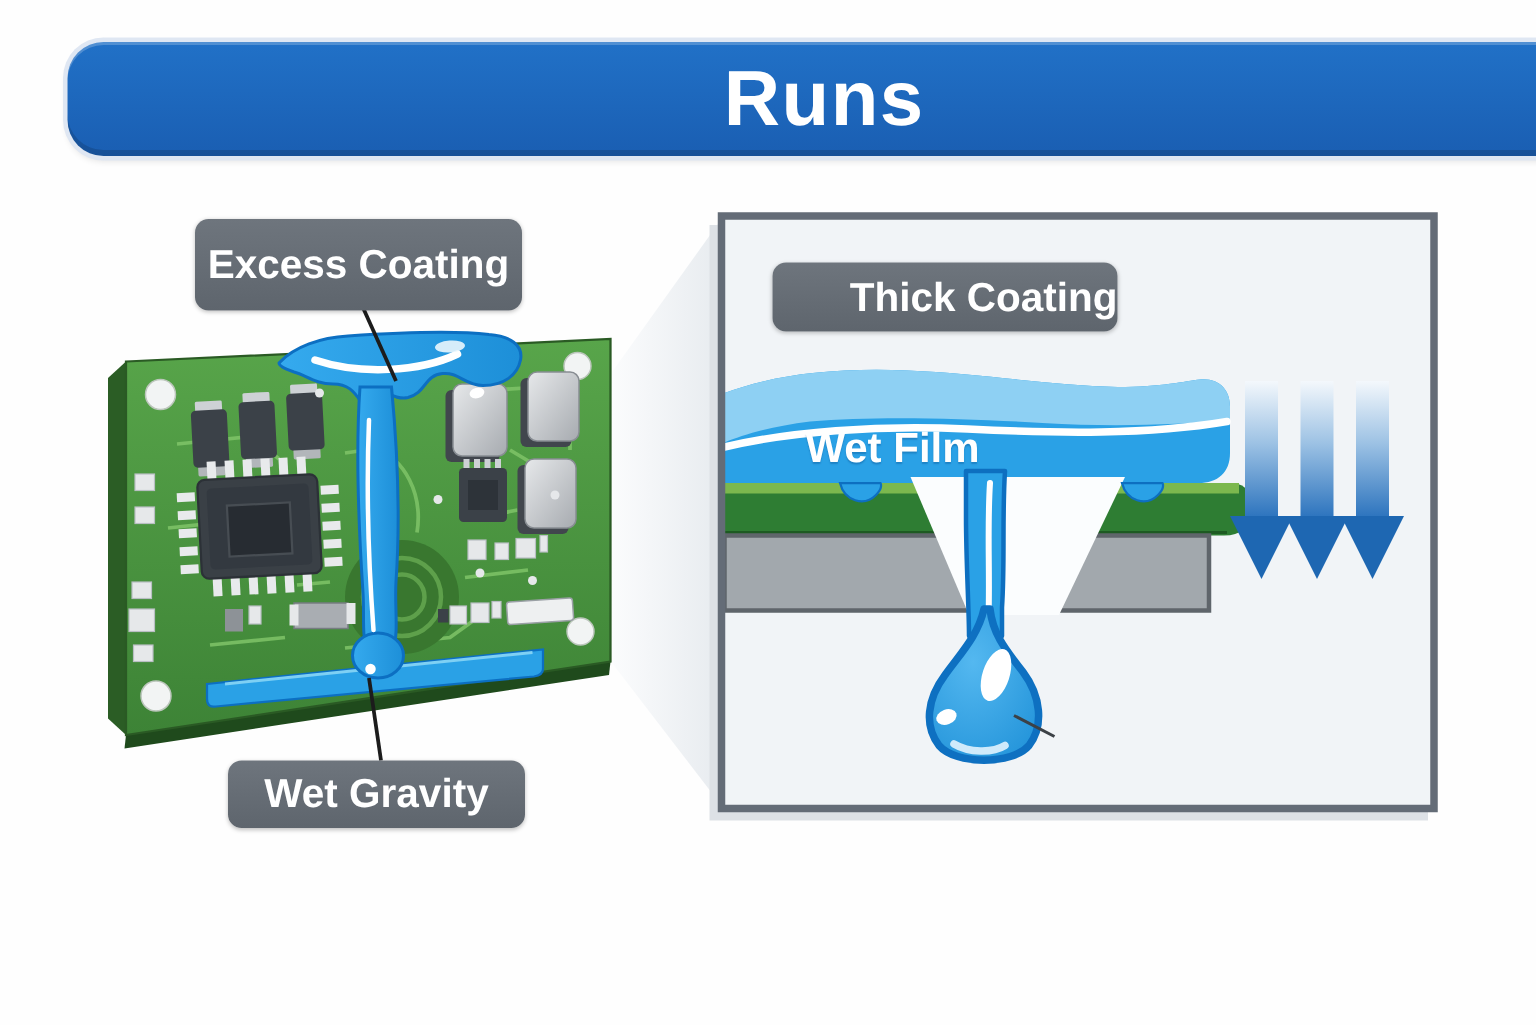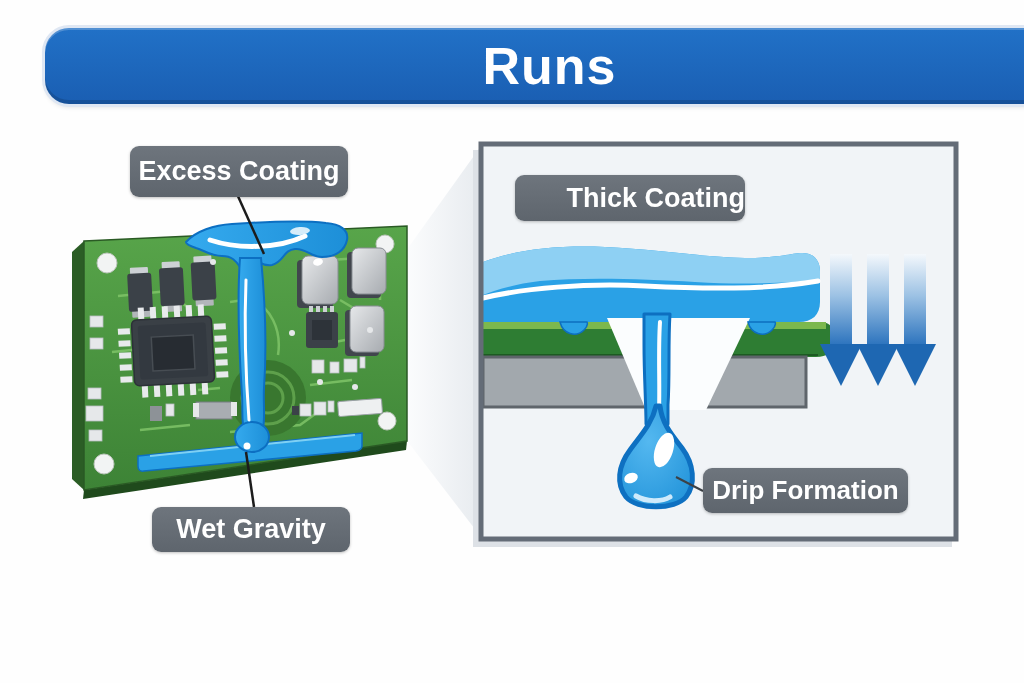--- a/index.html
+++ b/index.html
@@ -16,21 +16,21 @@
   .banner{position:absolute;left:45px;top:28px;width:1009px;height:76px;
     background:linear-gradient(180deg,var(--banner_blue) 0%,var(--banner_blue_dark) 100%);
     border-radius:24px;
     box-shadow:0 0 0 3px #dfe7f3,0 3px 5px rgba(0,0,0,.12), inset 0 2px 0 rgba(255,255,255,.22), inset 0 -4px 0 rgba(0,0,0,.14);
     display:flex;align-items:center;justify-content:center;}
   .banner-text{color:#ffffff;font-weight:bold;font-size:52px;letter-spacing:1px;}
 
   .glabel{position:absolute;background:linear-gradient(180deg,#6e757d,#5e656d);
     border-radius:9px;display:flex;align-items:center;justify-content:center;
     color:#ffffff;font-weight:bold;box-shadow:0 1px 3px rgba(0,0,0,.25);}
-  #lbl-excess{left:130px;top:146px;width:218px;height:51px;font-size:27px;}
+  #lbl-excess{left:130px;top:146px;width:218px;height:61px;font-size:27px;}
   #lbl-wet{left:152px;top:507px;width:198px;height:45px;font-size:27px;}
   #lbl-thick{left:515px;top:175px;width:230px;height:46px;font-size:27px;justify-content:flex-end;}
   #lbl-drip{left:703px;top:468px;width:205px;height:45px;font-size:26px;}
 
   .wetfilm-text{position:absolute;left:520px;top:281px;width:150px;height:36px;
     display:flex;align-items:center;justify-content:center;
     color:#ffffff;font-weight:bold;font-size:28px;text-shadow:0 1px 1px rgba(0,60,120,.3);}
   .gravity-text{position:absolute;left:820px;top:390px;width:118px;height:34px;
     display:flex;align-items:center;justify-content:center;
     color:var(--gravity_blue);font-weight:bold;font-size:30px;}
@@ -288,18 +288,18 @@
 
   <div id="lbl-excess" class="glabel">
     <span>Excess Coating</span>
   </div>
   <div id="lbl-wet" class="glabel">
     <span>Wet Gravity</span>
   </div>
   <div id="lbl-thick" class="glabel">
     <span>Thick Coating</span>
   </div>
-  <div id="lbl-drip" class="glabel">
-    <span>Drip Formation</span>
-  </div>
-
+
+  <div class="wetfilm-text">
+    <span>Wet Film</span>
+  </div>
 
 </div>
 
 </body></html>

